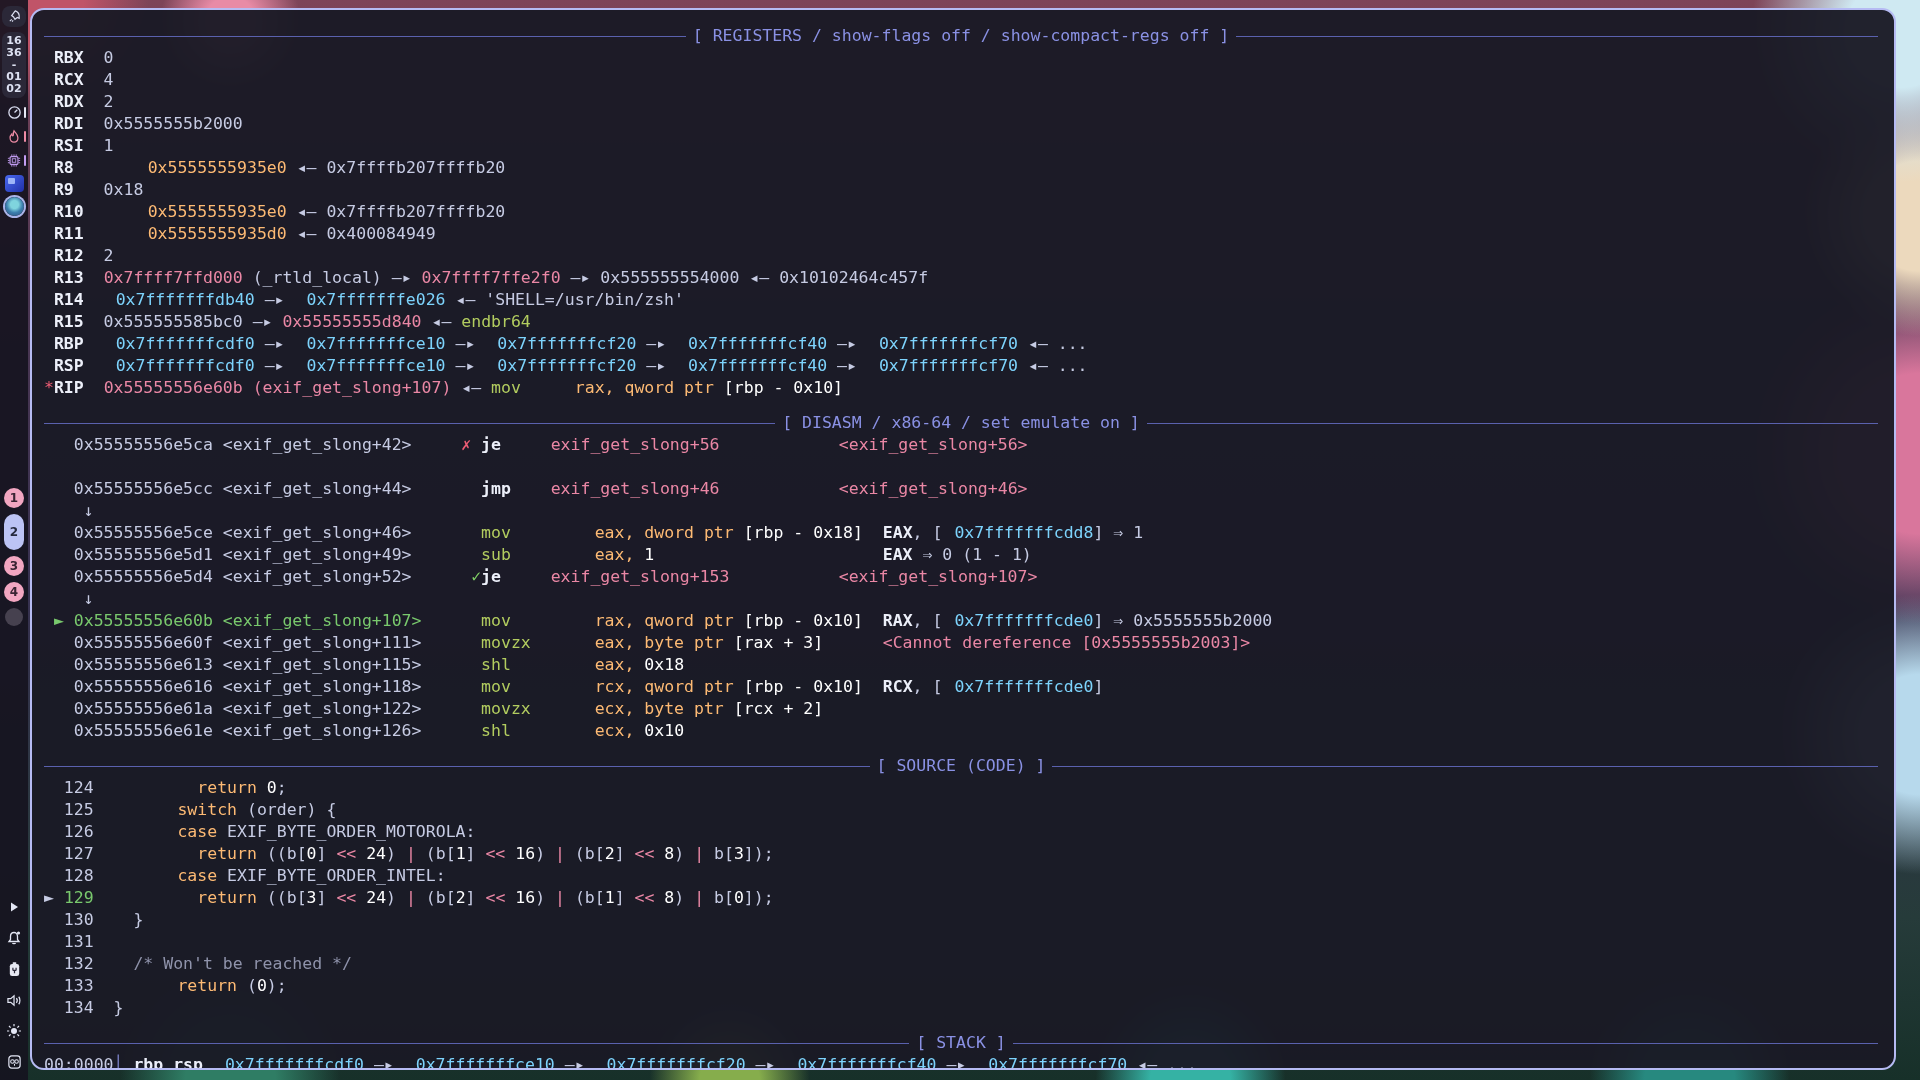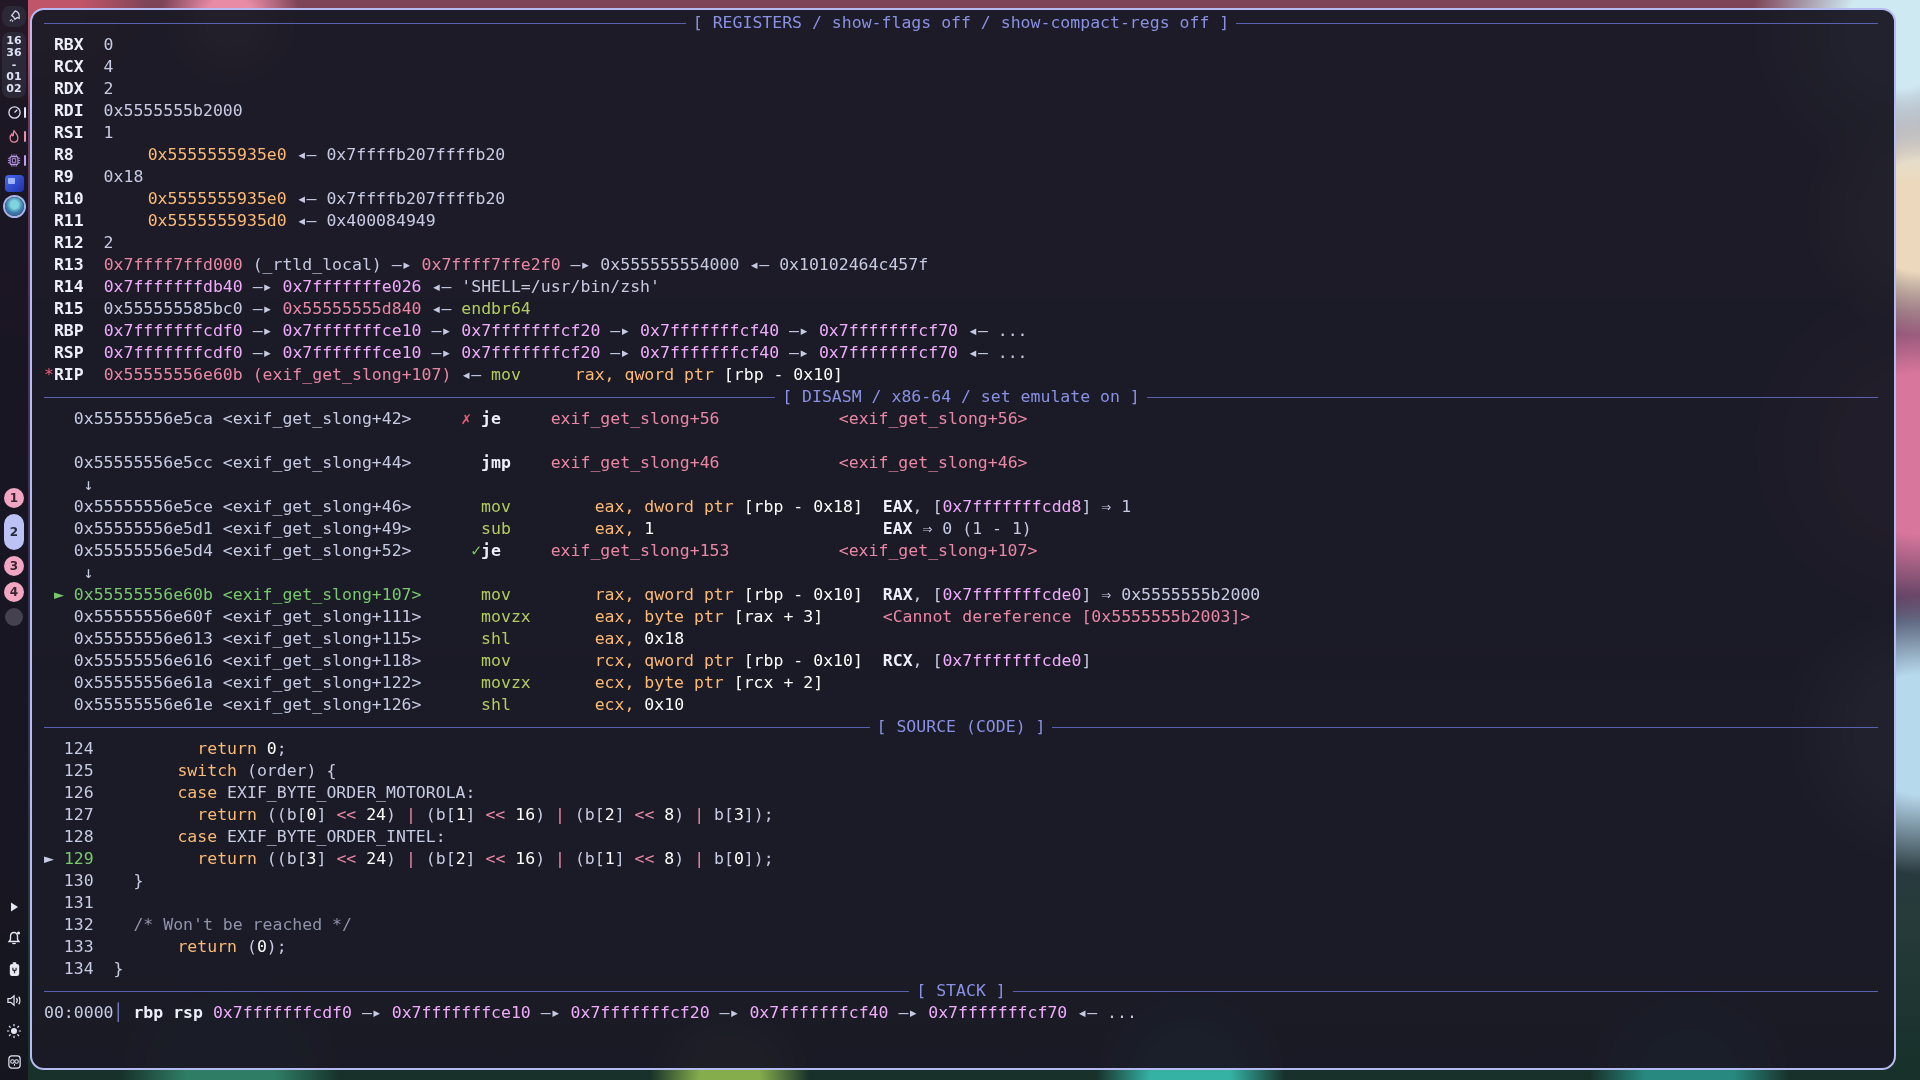--- a/index.html
+++ b/index.html
@@ -44,27 +44,27 @@
   .dock-bottom{display:flex;flex-direction:column;align-items:center;gap:11px;
     margin-top:auto;margin-bottom:8px;}
   .dock-btn{background:none;border:none;padding:0;width:20px;height:20px;
     display:flex;align-items:center;justify-content:center;}
   
   .terminal{position:fixed;left:30px;top:8px;width:1866px;height:1062px;z-index:2;
     box-sizing:border-box;background:rgba(26,26,37,0.965);
     border:2px solid #b6bbf3;border-radius:14px;
     padding:2px 16px 0 12px;overflow:hidden;
     font-size:16.5px;line-height:22px;color:#c6cbe3;}
-  .sec-header{display:flex;align-items:center;height:22px;}
+  .sec-header{display:flex;align-items:center;height:22px;margin-top:13px;}
   .sec-header i{flex:1;border-top:1px solid #5a61ae;height:0;}
   .sec-header span{padding:0 7px;color:#8a91e4;white-space:pre;}
   .tline{height:22px;white-space:pre;}
   .c-rn{color:#eceff9;font-weight:bold;}
   .c-blue{color:#fdba74;margin-left:44px;}
-  .c-yellow{color:#f0abfc;}
+  .c-yellow{color:#7dd3fc;margin-left:12px;}
   .c-pink{color:#ea87a5;}
   .c-green{color:#b2cc5f;}
   .c-cur{color:#79c96d;}
   .c-purple{color:#ffffff;}
   .c-gray{color:#8f93ab;}
   .c-red{color:#ee5d75;}
   .c-check{color:#7fce65;}
   .c-lav{color:#7b82c8;}
 </style>
 </head>

